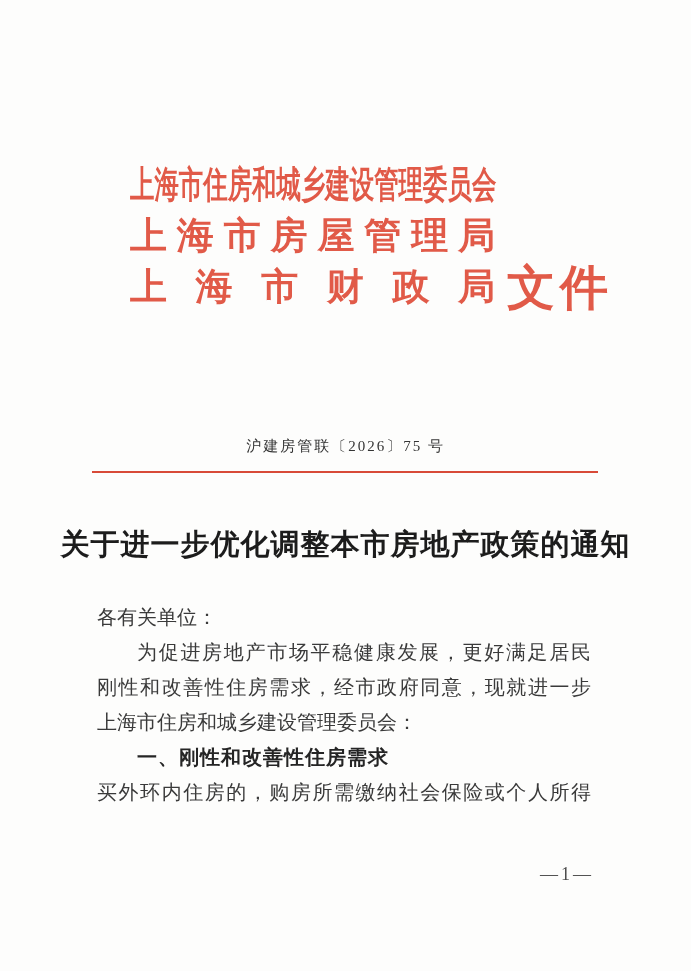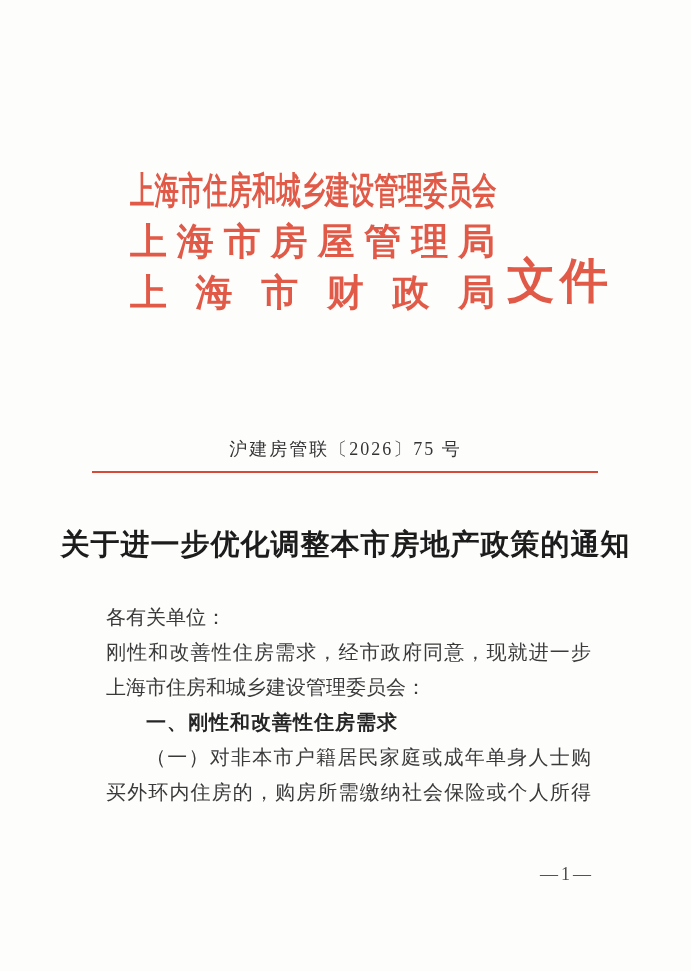--- a/index.html
+++ b/index.html
@@ -7,21 +7,21 @@
     position:relative;
     width:691px; height:971px;
     margin:0 auto;
     background:#fdfdfc;
     overflow:hidden;
     font-family:"Liberation Serif", serif;
   }
 
   
   .letterhead { position:absolute; left:130px; top:160px; }
-  .agency-row { height:51px; display:flex; align-items:flex-end; }
+  .agency-row { height:51px; display:flex; align-items:center; }
   .agency-name {
     font-family:"Liberation Serif", serif;
     font-weight:700;
     font-size:37px;
     line-height:1.05;
     color:var(--header-red,#e15a48);
     letter-spacing:0;
   }
   .agency-name.fit {
     display:block; width:365px;
@@ -38,21 +38,21 @@
     font-family:Liberation Serif, serif;
     font-weight:700; font-size:48px;
     color:var(--header-red,#e15a48);
     margin-left:12px; letter-spacing:5px; white-space:nowrap;
   }
 
   
   .doc-number {
     position:absolute; top:437px; left:0; width:100%;
     text-align:center;
-    font-size:18px; letter-spacing:2px;
+    font-size:15px; letter-spacing:2px;
     color:#343434;
   }
   .divider {
     position:absolute; top:471px; left:92px;
     width:506px; height:2px;
     background:var(--divider-red,#d84a38);
   }
 
   
   .title {
@@ -61,21 +61,21 @@
     font-family:"Liberation Serif", serif;
     font-weight:700; font-size:29px; letter-spacing:1px;
     color:var(--title-ink,#1c1c1c);
   }
 
   
   .body-text {
     position:absolute; left:97px; top:600px; width:494px;
     font-size:20px; color:var(--ink,#3a3a3a);
   }
-  .line { height:35px; line-height:35px; white-space:nowrap;margin-left:9px; }
+  .line { height:35px; line-height:35px; white-space:nowrap; }
   .line.jfull { white-space:normal; text-align:justify; text-align-last:justify; }
   .line.indent { text-indent:2em; }
   .line.section-head {
     font-family:"Liberation Sans", sans-serif;
     font-weight:700; color:#252525; letter-spacing:1px;
   }
 
   
   .page-number {
     position:absolute; top:864px; right:97px;
@@ -102,22 +102,22 @@
   </div>
 
   <div class="doc-number">沪建房管联〔2026〕75 号</div>
 
   <div class="divider"></div>
 
   <h1 class="title">关于进一步优化调整本市房地产政策的通知</h1>
 
   <div class="body-text">
     <div class="line">各有关单位：</div>
+    <div class="line jfull indent">为促进房地产市场平稳健康发展，更好满足居民</div>
     <div class="line jfull">刚性和改善性住房需求，经市政府同意，现就进一步</div>
     <div class="line">上海市住房和城乡建设管理委员会：</div>
     <div class="line section-head indent">一、刚性和改善性住房需求</div>
-    <div class="line jfull indent">（一）对非本市户籍居民家庭或成年单身人士购</div>
     <div class="line jfull">买外环内住房的，购房所需缴纳社会保险或个人所得</div>
   </div>
 
   <div class="page-number">—1—</div>
 
 </div>
 
 </body></html>

